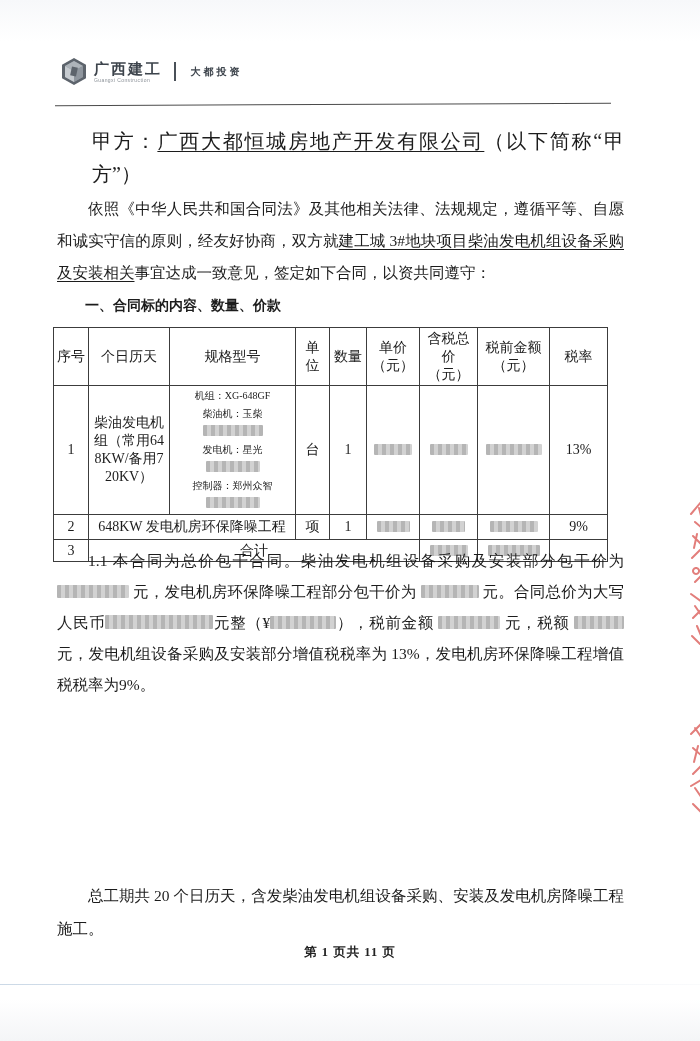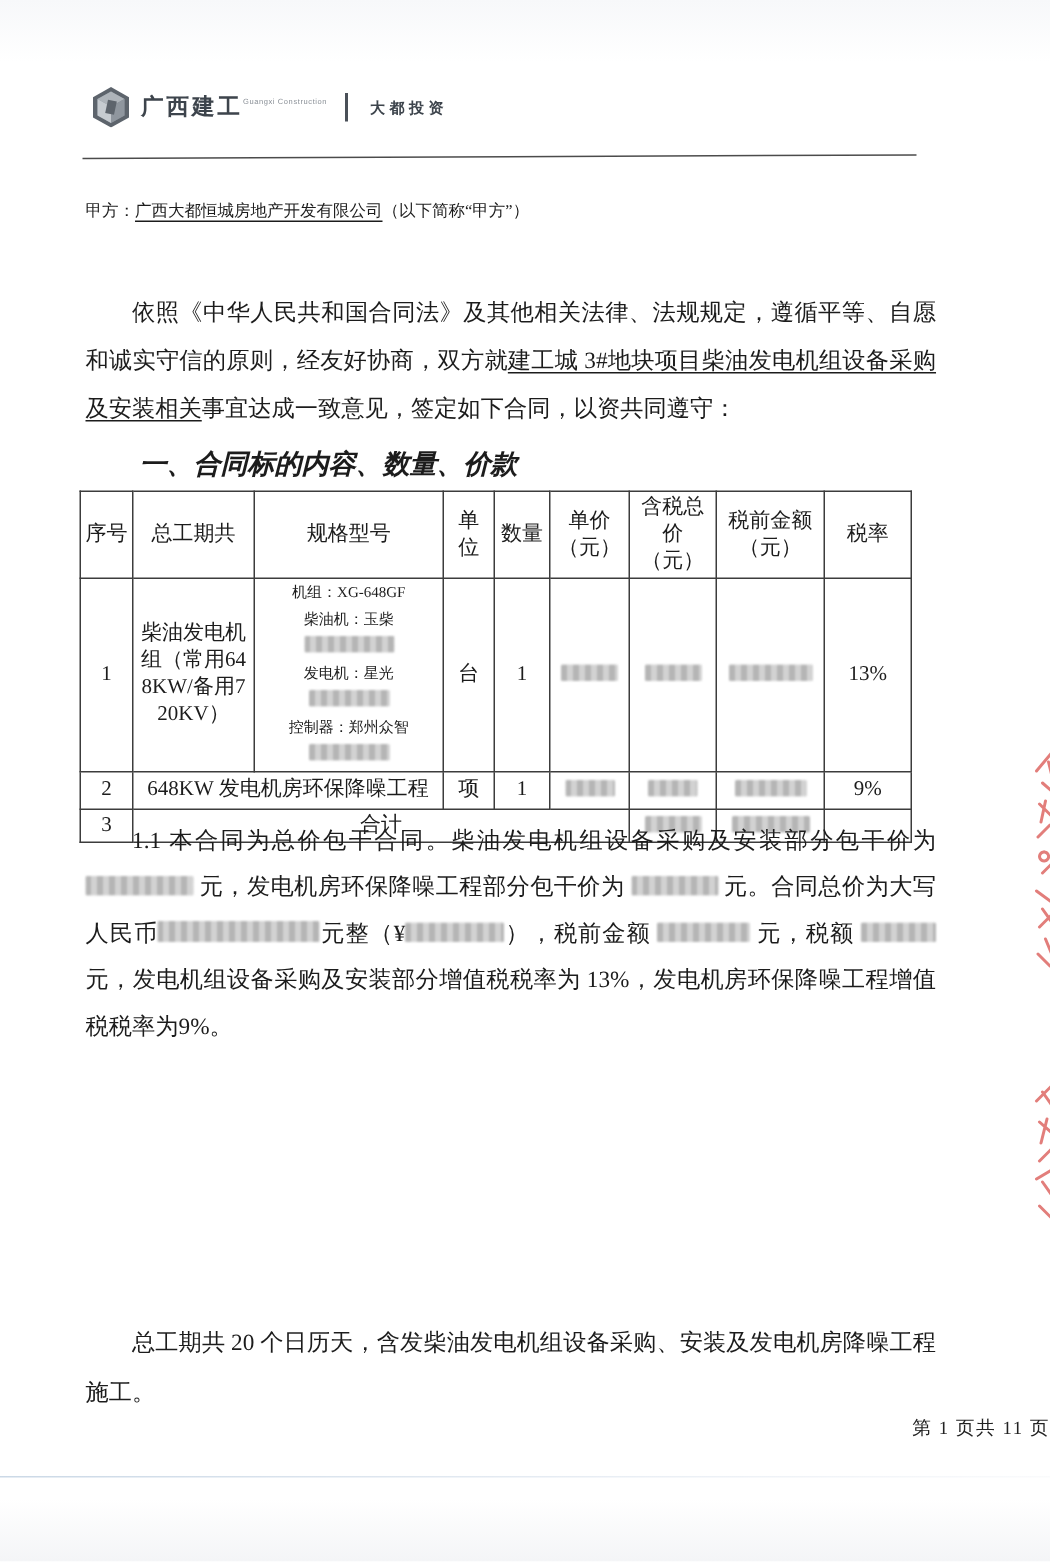--- a/index.html
+++ b/index.html
@@ -10,33 +10,33 @@
     color:#1c1c1c;
   }
   .page{
     position:absolute;inset:0;
     background:linear-gradient(180deg,#f7f8fa 0%,#ffffff 4%,#ffffff 96%,#f4f5f7 100%);
   }
   
   .logo-row{position:absolute;left:62px;top:58px;display:flex;align-items:center;gap:8px;
     font-family:"Liberation Sans","DejaVu Sans",sans-serif;}
   .logo-icon{width:24px;height:27px;flex:0 0 auto;}
-  .logo-text-block{display:flex;line-height:1;justify-content:center;}
+  .logo-text-block{display:flex;flex-direction:column;line-height:1;justify-content:center;}
   .logo-cn{font-size:15px;font-weight:bold;color:#3d444c;letter-spacing:2px;}
   .logo-sub{font-size:5px;color:#8a9097;margin-top:2px;letter-spacing:.4px;}
   .logo-divider{width:1.5px;height:19px;background:#4a5058;margin:0 7px 0 4px;}
   .logo-right{font-size:10px;font-weight:bold;color:#3d444c;letter-spacing:3px;}
   .header-rule{position:absolute;left:55px;top:104px;width:556px;height:0;
     border-top:1.6px solid #4b4b4b;transform:rotate(-.25deg);}
   
   .block{position:absolute;left:57px;width:567px;font-size:15.5px;text-align:justify;}
-  .party-line{line-height:33px;font-size:11px;}
+  .party-line{line-height:33px;font-size:20px;margin-left:35px;}
   .u{text-decoration:underline;text-underline-offset:3px;text-decoration-thickness:1px;}
   .indent{text-indent:2em;}
-  .h-title{font-weight:bold;font-size:18px;font-style:italic;}
+  .h-title{font-weight:bold;font-size:14px;}
   
   .redact{
     display:inline-block;vertical-align:-1px;border-radius:1px;opacity:.8;
     background-color:#b5b5b5;
     background-image:
       repeating-linear-gradient(90deg,#a3a3a3 0 4px,#c8c8c8 4px 8px),
       repeating-linear-gradient(0deg,rgba(255,255,255,.35) 0 3px,rgba(60,60,60,.18) 3px 6px);
     filter:blur(.6px);
   }
   
@@ -46,22 +46,22 @@
     border:1px solid #3c3c3c;padding:1px 3px;text-align:center;vertical-align:middle;
     font-weight:normal;word-break:break-all;line-height:18px;}
   table.price{border:1.5px solid #2e2e2e;}
   tr.hdr{height:58px;}
   tr.r1{height:126px;}
   tr.r2{height:25px;}
   tr.r3{height:22px;}
   .spec-cell{font-size:10px;}
   .spec-line{line-height:18px;}
   
-  .footer{position:absolute;left:0;top:944px;width:100%;text-align:right;
-    font-size:12.5px;color:#222;letter-spacing:1px;}
+  .footer{position:absolute;left:0;top:944px;width:100%;text-align:center;
+    font-size:12.5px;color:#222;letter-spacing:1px;font-weight:bold;}
   
   .scan-line{position:absolute;left:0;top:984px;width:100%;height:1px;
     background:linear-gradient(90deg,rgba(140,170,200,.45),rgba(170,190,215,.25) 60%,rgba(200,210,225,.1));}
   .stamp{position:absolute;pointer-events:none;}
   #stamp1{right:-3px;top:498px;}
   #stamp2{right:-3px;top:722px;}
 </style>
 </head>
 <body>
 
@@ -101,21 +101,21 @@
       <col style="width:34px">
         <col style="width:37px">
         <col style="width:53px">
       <col style="width:58px">
         <col style="width:72px">
         <col style="width:58px">
     </colgroup>
     <tbody>
         <tr class="hdr">
       <th>序号</th>
-      <th>总工期共</th>
+      <th>个日历天</th>
       <th>规格型号</th>
       <th>单位</th>
       <th>数量</th>
       <th>单价（元）</th>
       <th>含税总价（元）</th>
       <th>税前金额（元）</th>
       <th>税率</th>
     </tr>
     <tr class="r1">
       <td>1</td>

